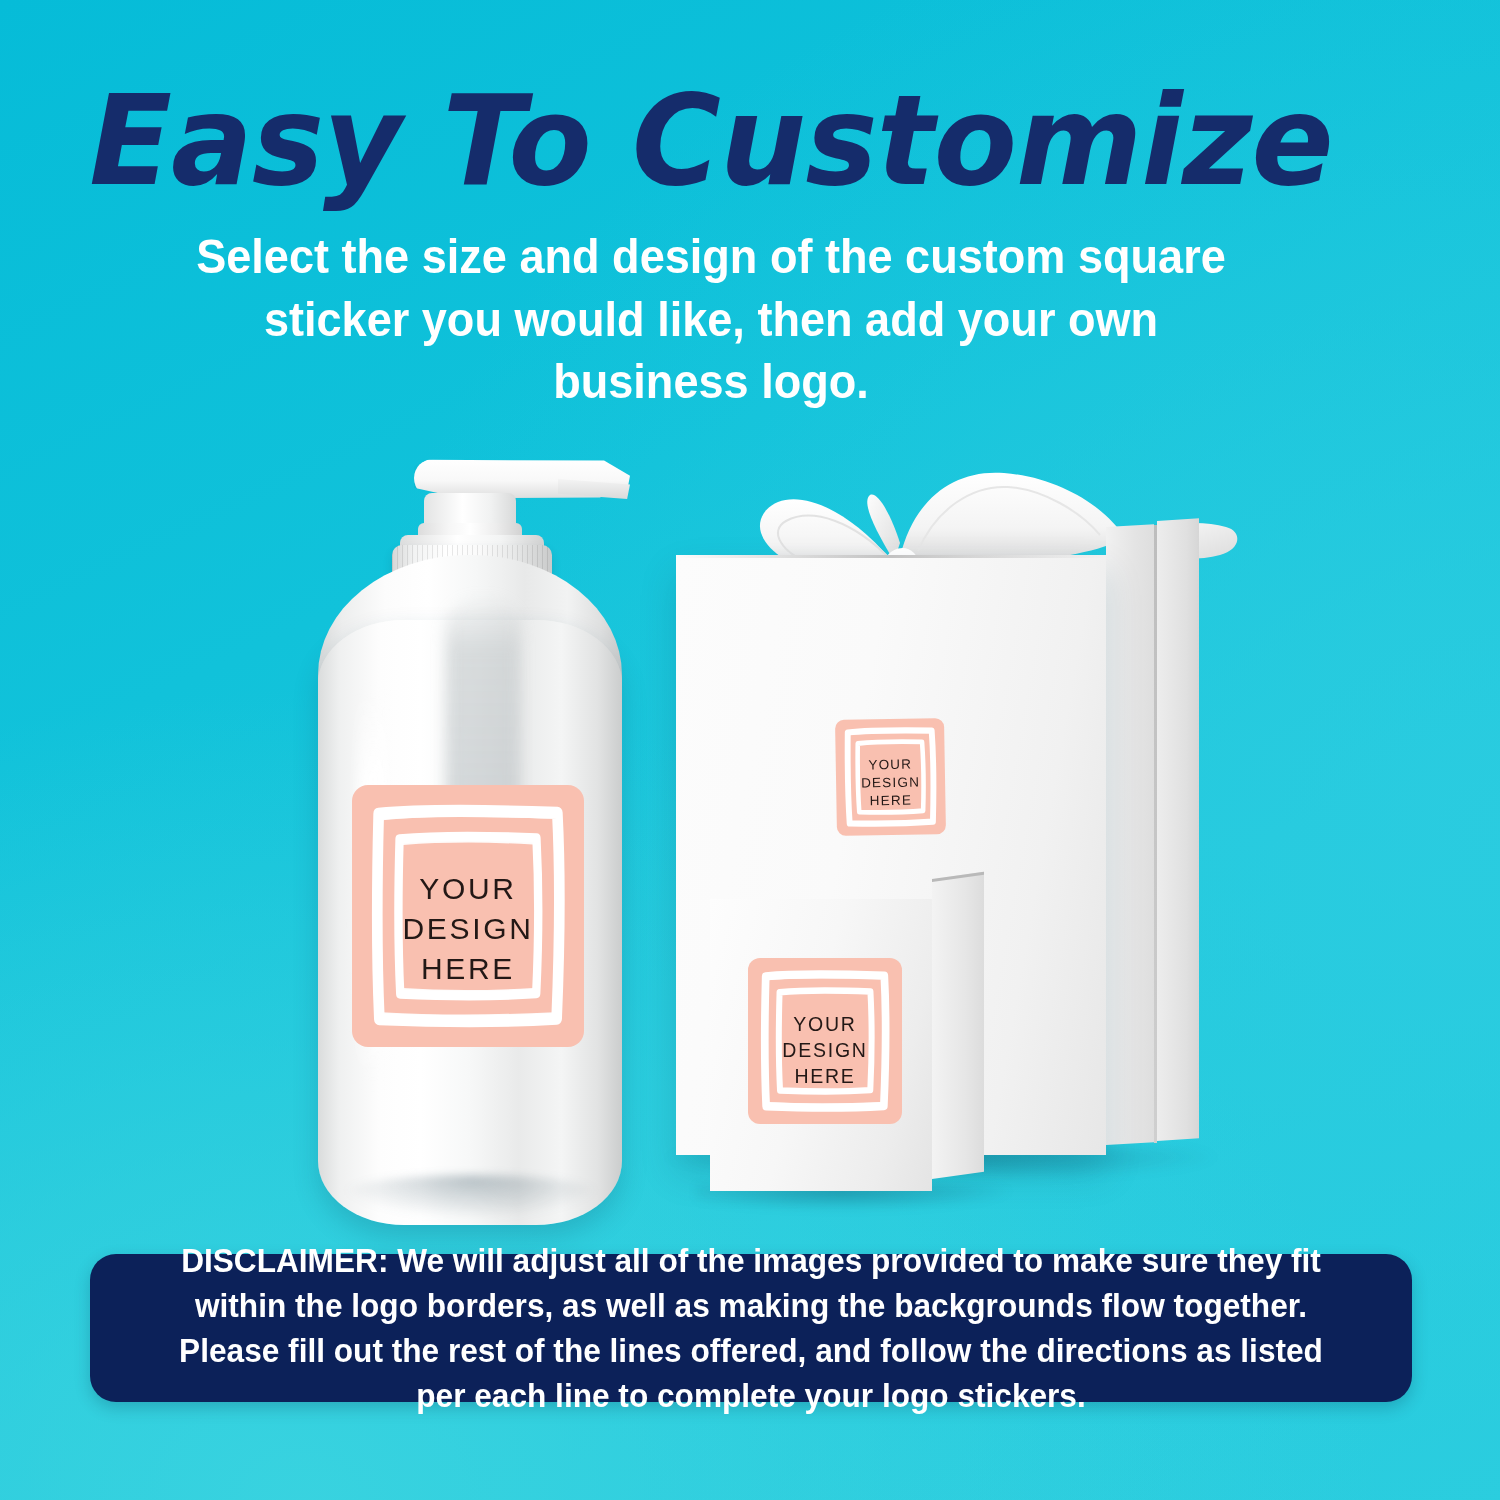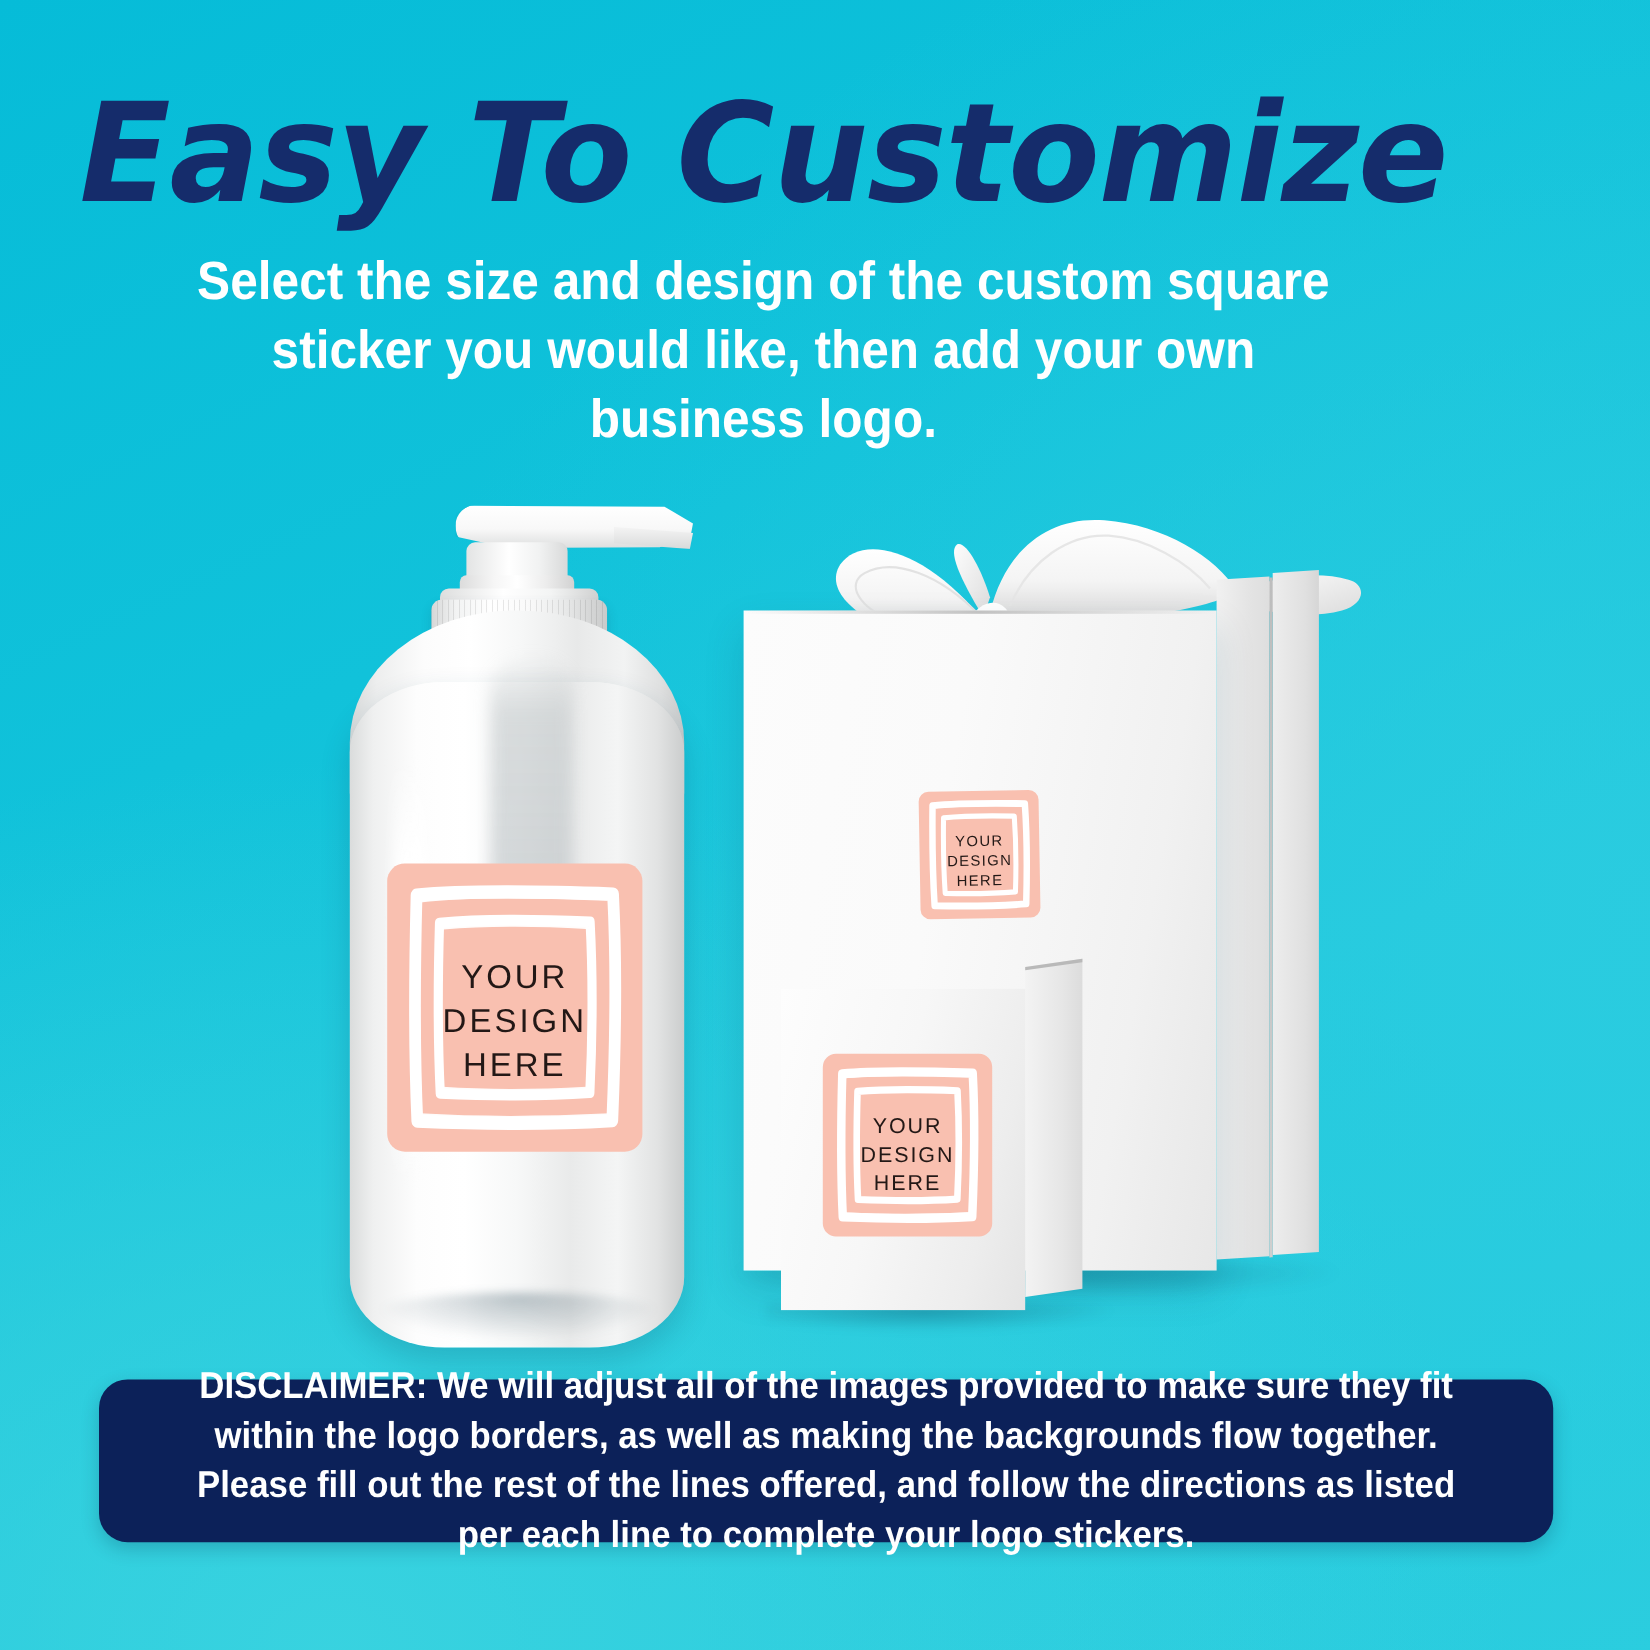--- a/index.html
+++ b/index.html
@@ -14,21 +14,21 @@
     position:relative;
     width:1500px; height:1500px;
     background:
       radial-gradient(ellipse 120% 90% at 20% 100%, rgba(60,212,224,0.85) 0%, rgba(60,212,224,0) 60%),
       radial-gradient(ellipse 120% 100% at 100% 55%, rgba(45,205,225,0.75) 0%, rgba(45,205,225,0) 65%),
       linear-gradient(155deg, #06BCD8 0%, #11C2DA 35%, #20C8DC 65%, #2ACDDE 100%);
     overflow:hidden;
   }
 
   
-  .header { position:absolute; top:0; left:0; width:1388px; text-align:center; }
+  .header { position:absolute; top:0; left:17px; width:1388px; text-align:center; }
 
   .title {
     margin-top:78px;
     font-family:"DejaVu Sans", sans-serif;
     font-weight:bold;
     font-style:italic;
     font-size:125px;
     letter-spacing:-1px;
     line-height:1.0;
     color:#152C6B;

